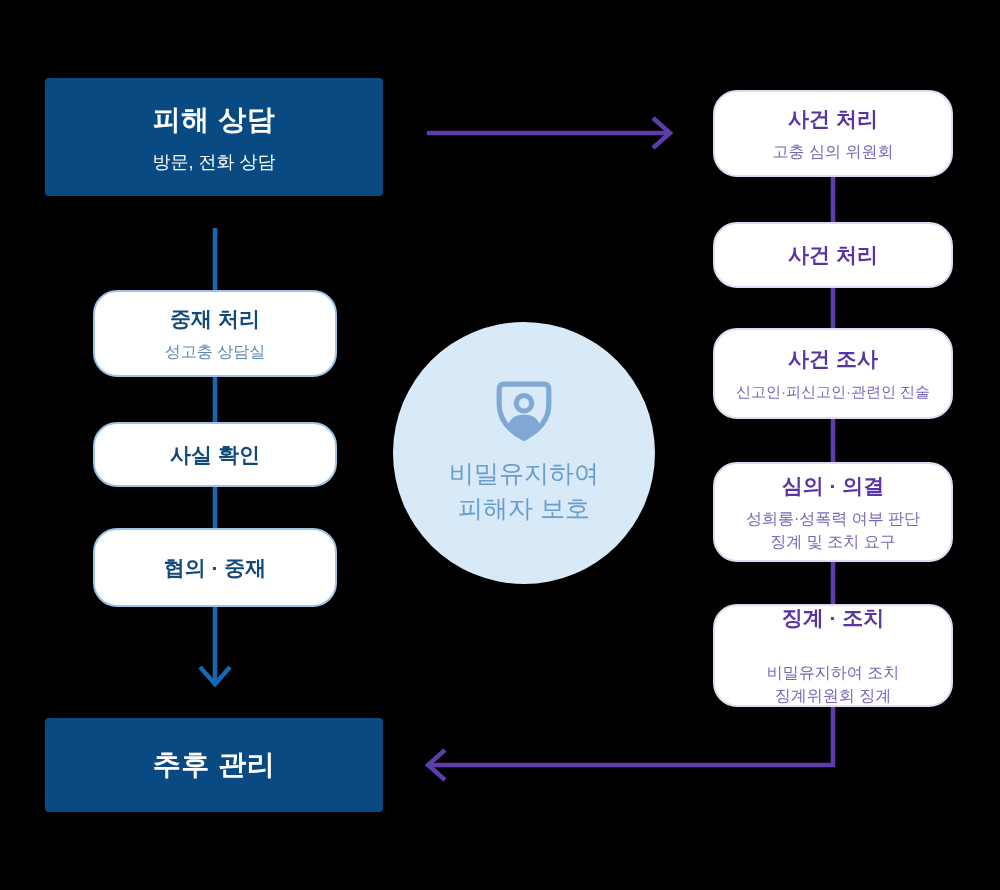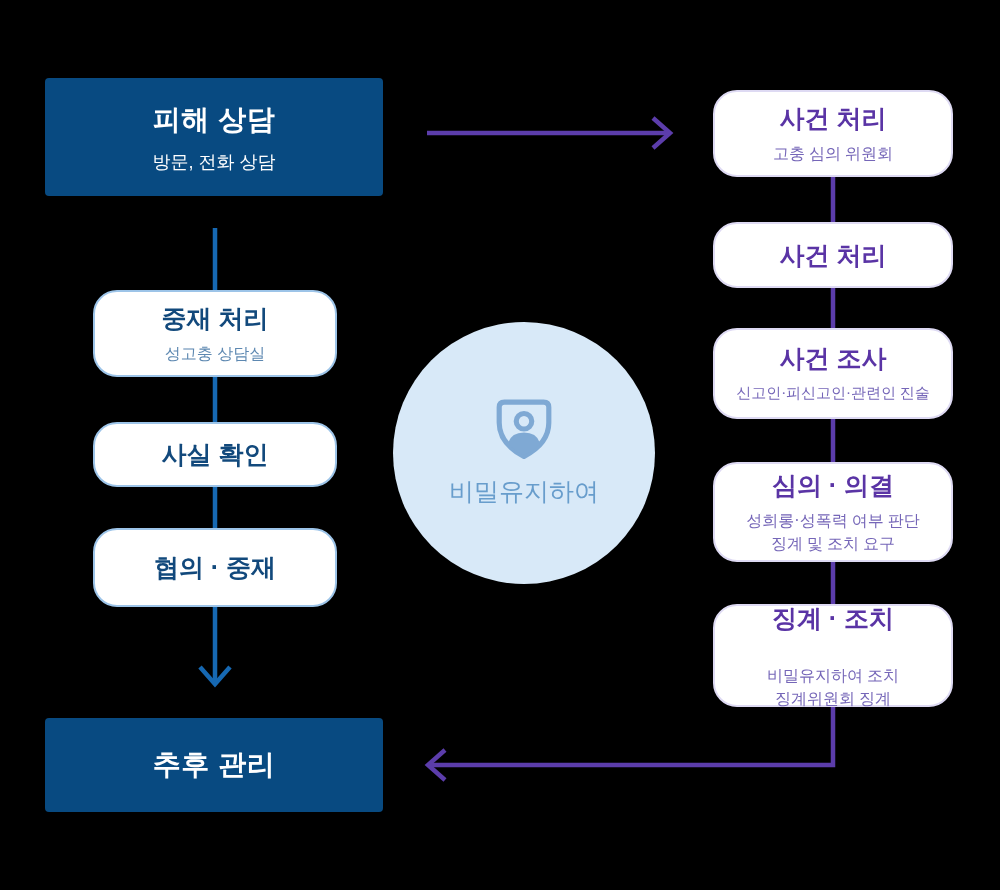--- a/index.html
+++ b/index.html
@@ -13,26 +13,26 @@
     position: absolute; z-index: 1; box-sizing: border-box;
     display: flex; flex-direction: column; align-items: center; justify-content: center;
     text-align: center;
   }
   .navy { background: #084a81; border-radius: 4px; color: #ffffff; }
   .navy .big-title { font-size: 28px; font-weight: bold; letter-spacing: 0.5px; }
   .navy .big-sub   { font-size: 18px; margin-top: 11px; }
   .step  { background: #ffffff; border-radius: 24px; }
   .step.left-step  { border: 2px solid #9dc4e8; }
   .step.right-step { border: 2px solid #dedaf3; }
-  .step-title { font-size: 25px; font-weight: bold; }
+  .step-title { font-size: 21px; font-weight: bold; }
   .left-step  .step-title { color: #12497c; }
   .right-step .step-title { color: #5a34a5; }
   .step-sub { font-size: 16px; line-height: 23px; margin-top: 7px; }
   .left-step  .step-sub { color: #5d88b1; }
-  .right-step .step-sub { color: #7566b8; font-family: Liberation Serif, serif; }
+  .right-step .step-sub { color: #7566b8; }
   .circle {
     position: absolute; z-index: 1; left: 393px; top: 322px;
     width: 262px; height: 262px; border-radius: 50%;
     background: #d8e9f8;
     display: flex; flex-direction: column; align-items: center; justify-content: center;
     text-align: center;
   }
   .circle-text { color: #689dcc; font-size: 25px; font-weight: 400; line-height: 35px; margin-top: 14px; }
 </style>
 </head>
@@ -101,20 +101,21 @@
   </div>
 
   <div class="circle">
     <svg width="58" height="62" viewBox="0 0 56 60">
       <path d="M9 4 L47 4 Q52 4 52 9 L52 24 Q52 44 28 56.5 Q4 44 4 24 L4 9 Q4 4 9 4 Z" fill="none" stroke="#7fa9d4" stroke-width="5" stroke-linejoin="round"></path>
       <path d="M12.5 43.5 Q16 33.5 28 33.5 Q40 33.5 43.5 43.5 Q37.5 51.5 28 55.5 Q18.5 51.5 12.5 43.5 Z" fill="#7fa9d4"></path>
       <circle cx="28" cy="22.5" r="7.5" fill="#d8e9f8" stroke="#7fa9d4" stroke-width="5"></circle>
     </svg>
     <div class="circle-text">
       <div>비밀유지하여</div>
+      <div>피해자 보호</div>
     </div>
   </div>
 
   <div class="box navy" style="left:45px; top:718px; width:338px; height:94px;">
     <div class="big-title">추후 관리</div>
   </div>
 
 </div>
 
 </body></html>

